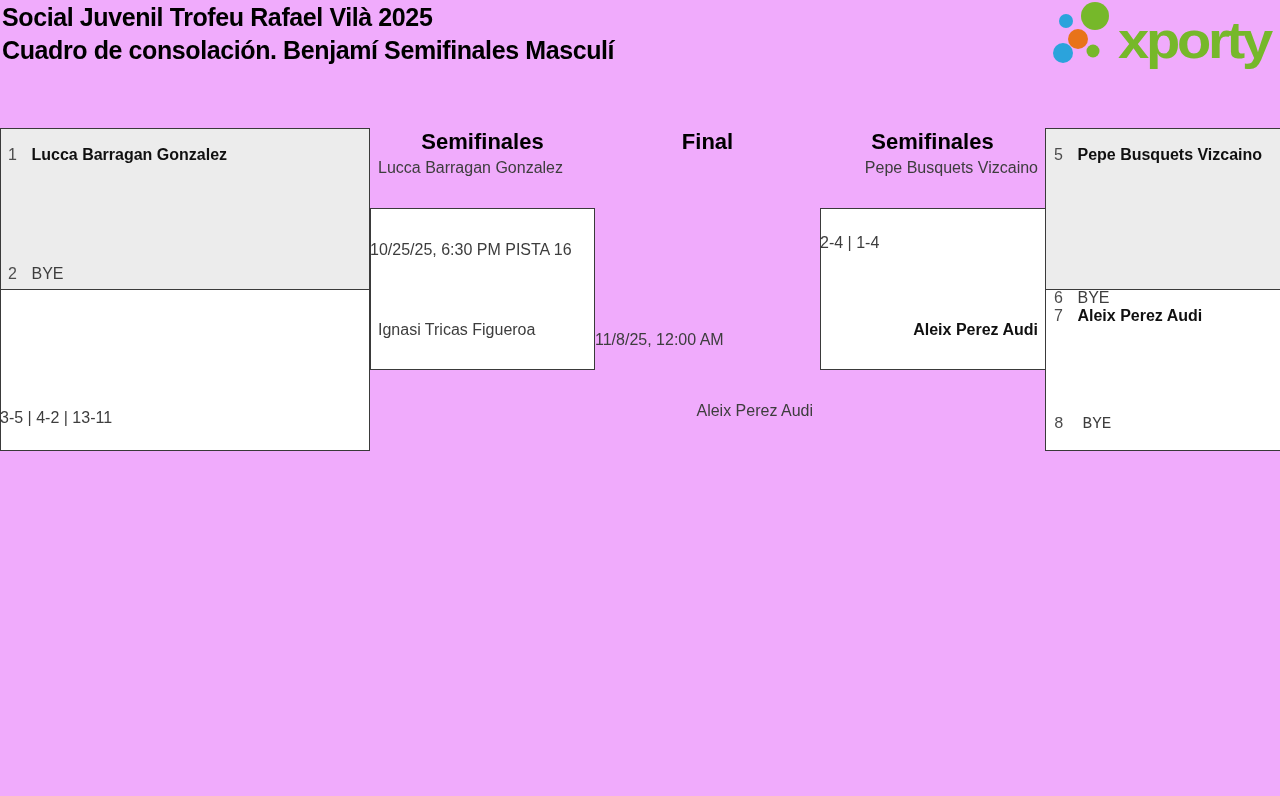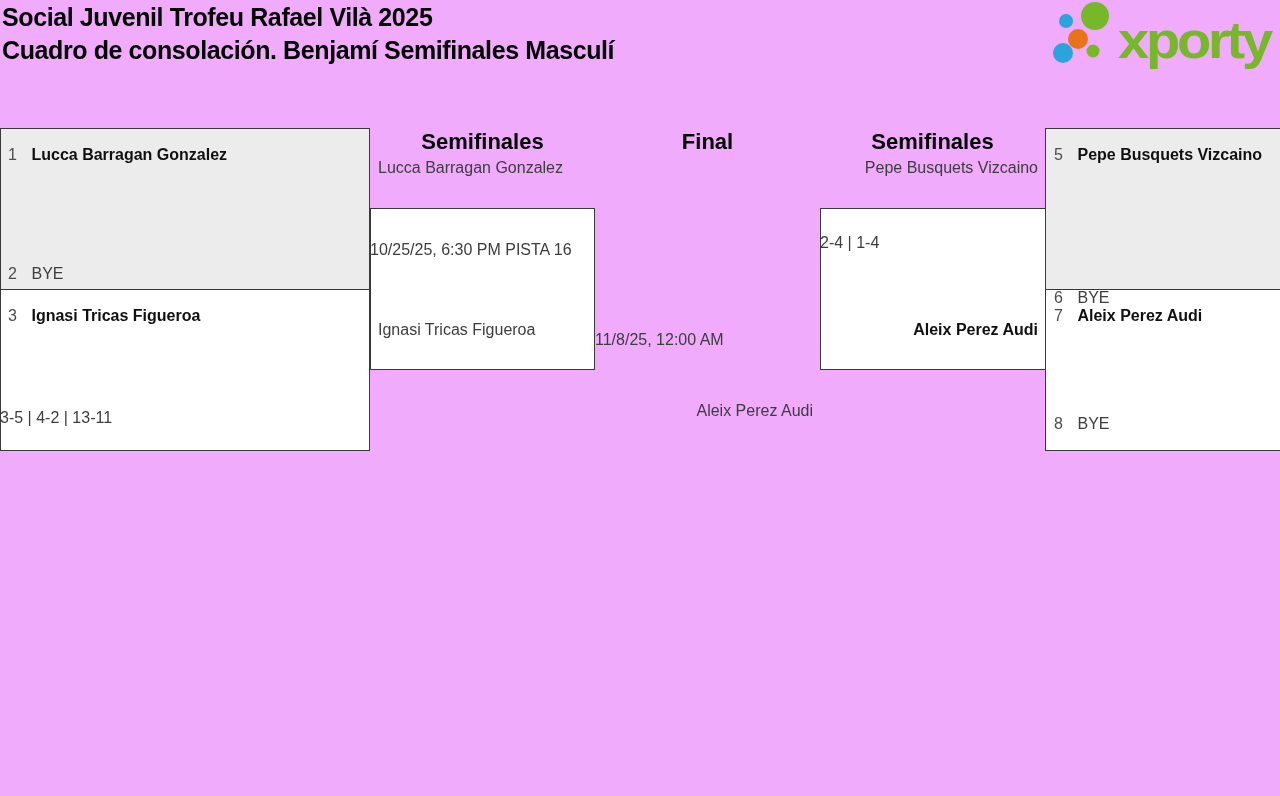--- a/index.html
+++ b/index.html
@@ -53,21 +53,21 @@
   .r-fin-dt{left:595px;top:329px;width:225px;}
   .r-fin-w {left:595px;top:400px;width:218px;}
 
   .r-sfr-p1{left:820px;top:157px;width:218px;}
   .r-sfr-sc{left:820px;top:232px;width:225px;}
   .r-sfr-p2{left:820px;top:319px;width:218px;}
 
   .r-qfr1-p1{left:1054px;top:144px;}
   .r-qfr1-p2{left:1054px;top:251px;margin-top:36px;}
   .r-qfr2-p1{left:1054px;top:305px;}
-  .r-qfr2-p2{left:1054px;top:413px;}
+  .r-qfr2-p2{left:1054px;top:413px;font-family:Liberation Mono, monospace;}
 </style>
 </head>
 <body>
 
 <div class="viewport">
 
   <div class="page-title">
     <div>Social Juvenil Trofeu Rafael Vilà 2025</div>
     <div>Cuadro de consolación. Benjamí Semifinales Masculí</div>
   </div>
@@ -96,24 +96,20 @@
 
   <div class="trow r-qfl1-p1">
     <span class="seed">1</span>
     <span class="pname winner">Lucca Barragan Gonzalez</span>
   </div>
   <div class="trow r-qfl1-p2">
     <span class="seed">2</span>
     <span>BYE</span>
   </div>
 
-  <div class="trow r-qfl2-p1">
-    <span class="seed">3</span>
-    <span class="pname winner">Ignasi Tricas Figueroa</span>
-  </div>
   <div class="trow center r-qfl2-sc">3-5 | 4-2 | 13-11</div>
 
   <div class="trow r-sfl-p1">Lucca Barragan Gonzalez</div>
   <div class="trow center r-sfl-dt">10/25/25, 6:30 PM PISTA 16</div>
   <div class="trow r-sfl-p2">Ignasi Tricas Figueroa</div>
 
   <div class="trow center r-fin-dt">11/8/25, 12:00 AM</div>
   <div class="trow right r-fin-w">Aleix Perez Audi</div>
 
   <div class="trow right r-sfr-p1">Pepe Busquets Vizcaino</div>

